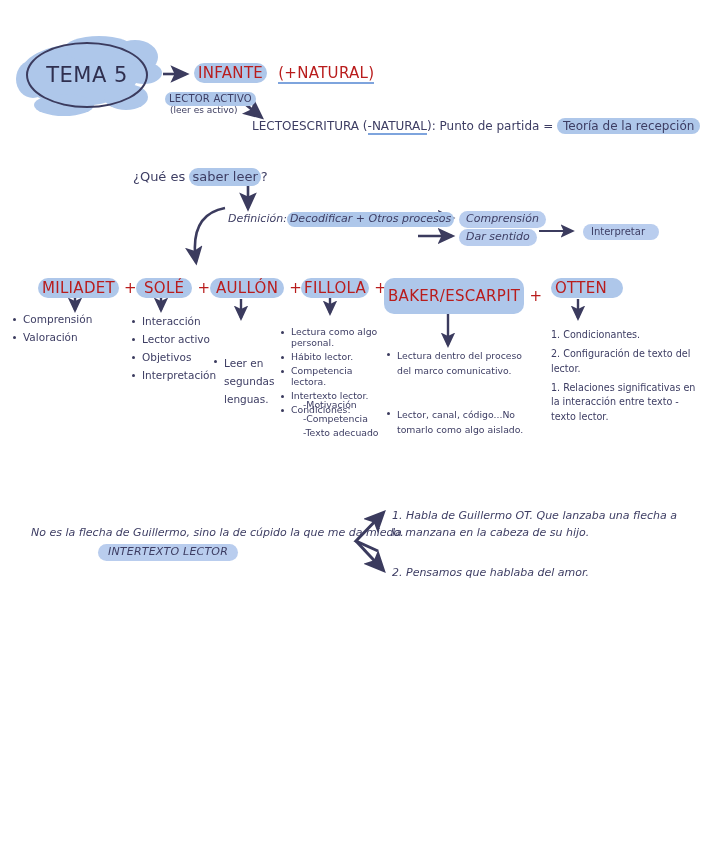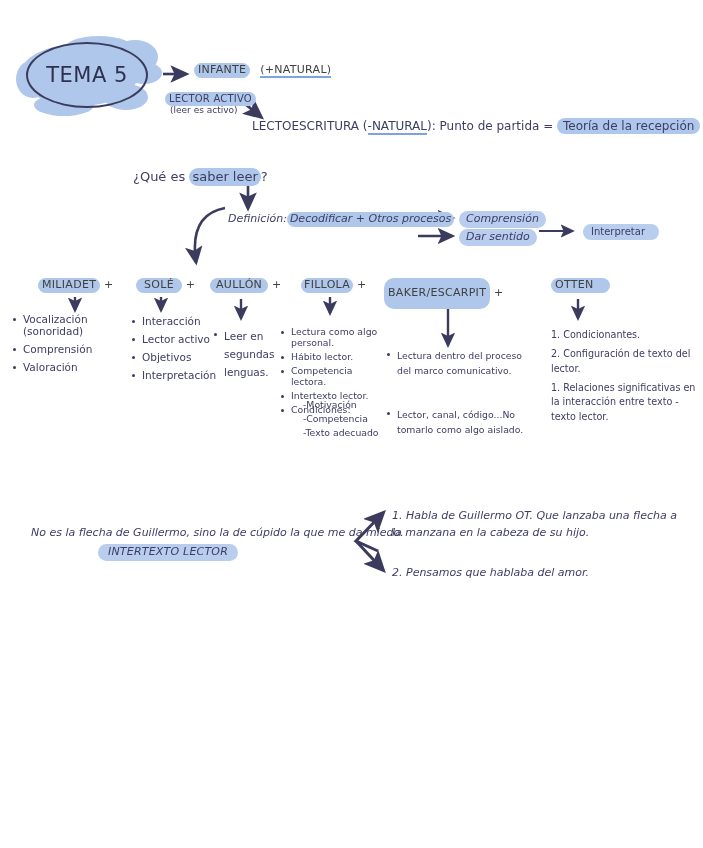--- a/index.html
+++ b/index.html
@@ -42,21 +42,21 @@
   
   .t{position:absolute;white-space:nowrap;line-height:1.35;}
   .t.w{white-space:normal;}
   .s9{font-size:9px;}
   .s10{font-size:10px;}
   .s11{font-size:11px;font-style:italic;}
   .s12{font-size:12px;}
   .s13{font-size:13px;}
 
   .heading{
-    font-size:11px;letter-spacing:.3px;color:#404040;
+    font-size:15px;letter-spacing:.3px;color:#b91c1c;
   }
   .underline-blue{
     border-bottom:2px solid #7ea4dd;
     padding-bottom:0px;
   }
   ul.bul{list-style:none;margin:0;padding:0;}
   ul.bul li{
     position:relative;padding-left:11px;margin-bottom:6px;font-size:10.5px;
   }
   ul.bul li:before{
@@ -172,34 +172,33 @@
   </div>
   <div class="t abs heading" style="left:384px;top:278px;">
     <span class="hl" style="padding:8px 4px;">BAKER/ESCARPIT</span>
     <span>+</span>
   </div>
   <div class="t abs heading" style="left:551px;top:278px;">
     <span class="hl" style="padding:0 16px 0 4px;">OTTEN</span>
   </div>
 
   <ul class="bul abs" style="left:12px;top:313px;width:120px;">
-    <li>Vocalización (sonoridad)</li>
     <li>Comprensión</li>
     <li>Valoración</li>
   </ul>
 
   <ul class="bul abs" style="left:131px;top:315px;width:82px;">
     <li>Interacción</li>
     <li>Lector activo</li>
     <li>Objetivos</li>
     <li>Interpretación</li>
   </ul>
 
   <ul class="bul abs" style="left:213px;top:328px;width:66px;">
-    <li class="w" style="line-height:1.7;">Leer en segundas lenguas.</li>
+    <li class="w" style="line-height:1.7;margin-top:27px;">Leer en segundas lenguas.</li>
   </ul>
 
   <ul class="bul tight abs" style="left:280px;top:326px;width:104px;">
     <li>Lectura como algo personal.</li>
     <li>Hábito lector.</li>
     <li>Competencia lectora.</li>
     <li>Intertexto lector.</li>
     <li>Condiciones:</li>
   </ul>
   <div class="abs sub" style="left:285px;top:398px;width:110px;">

